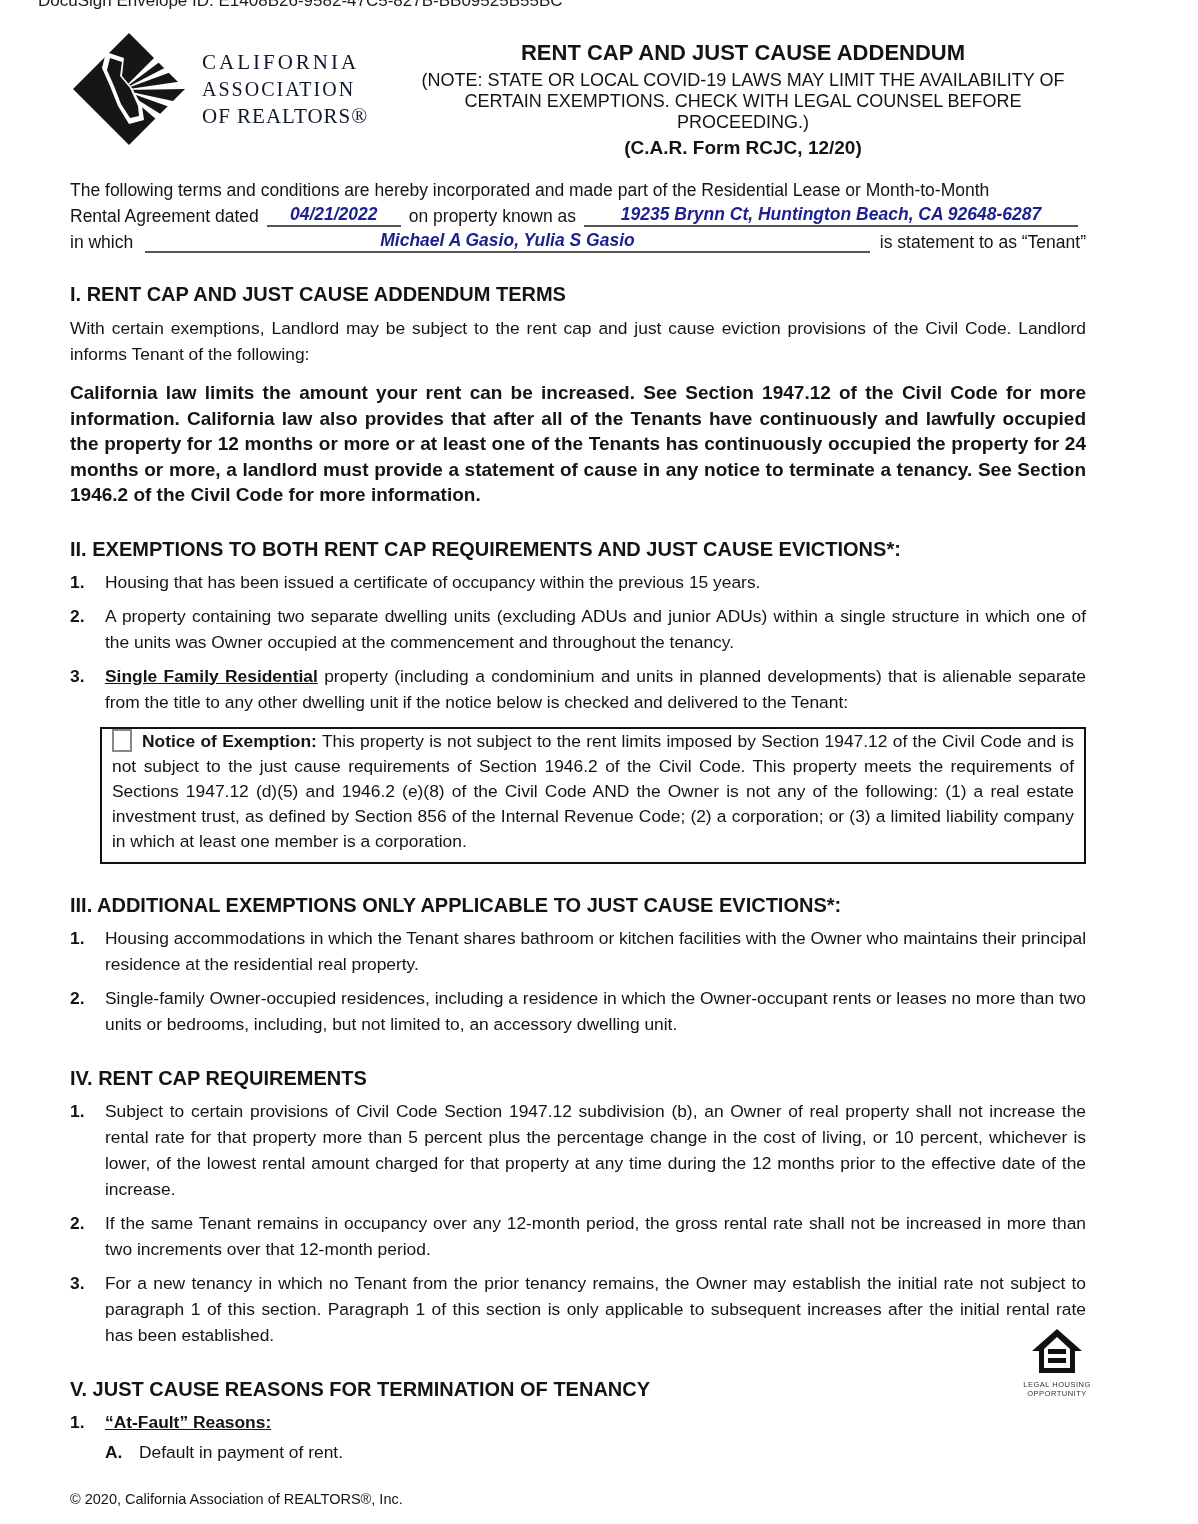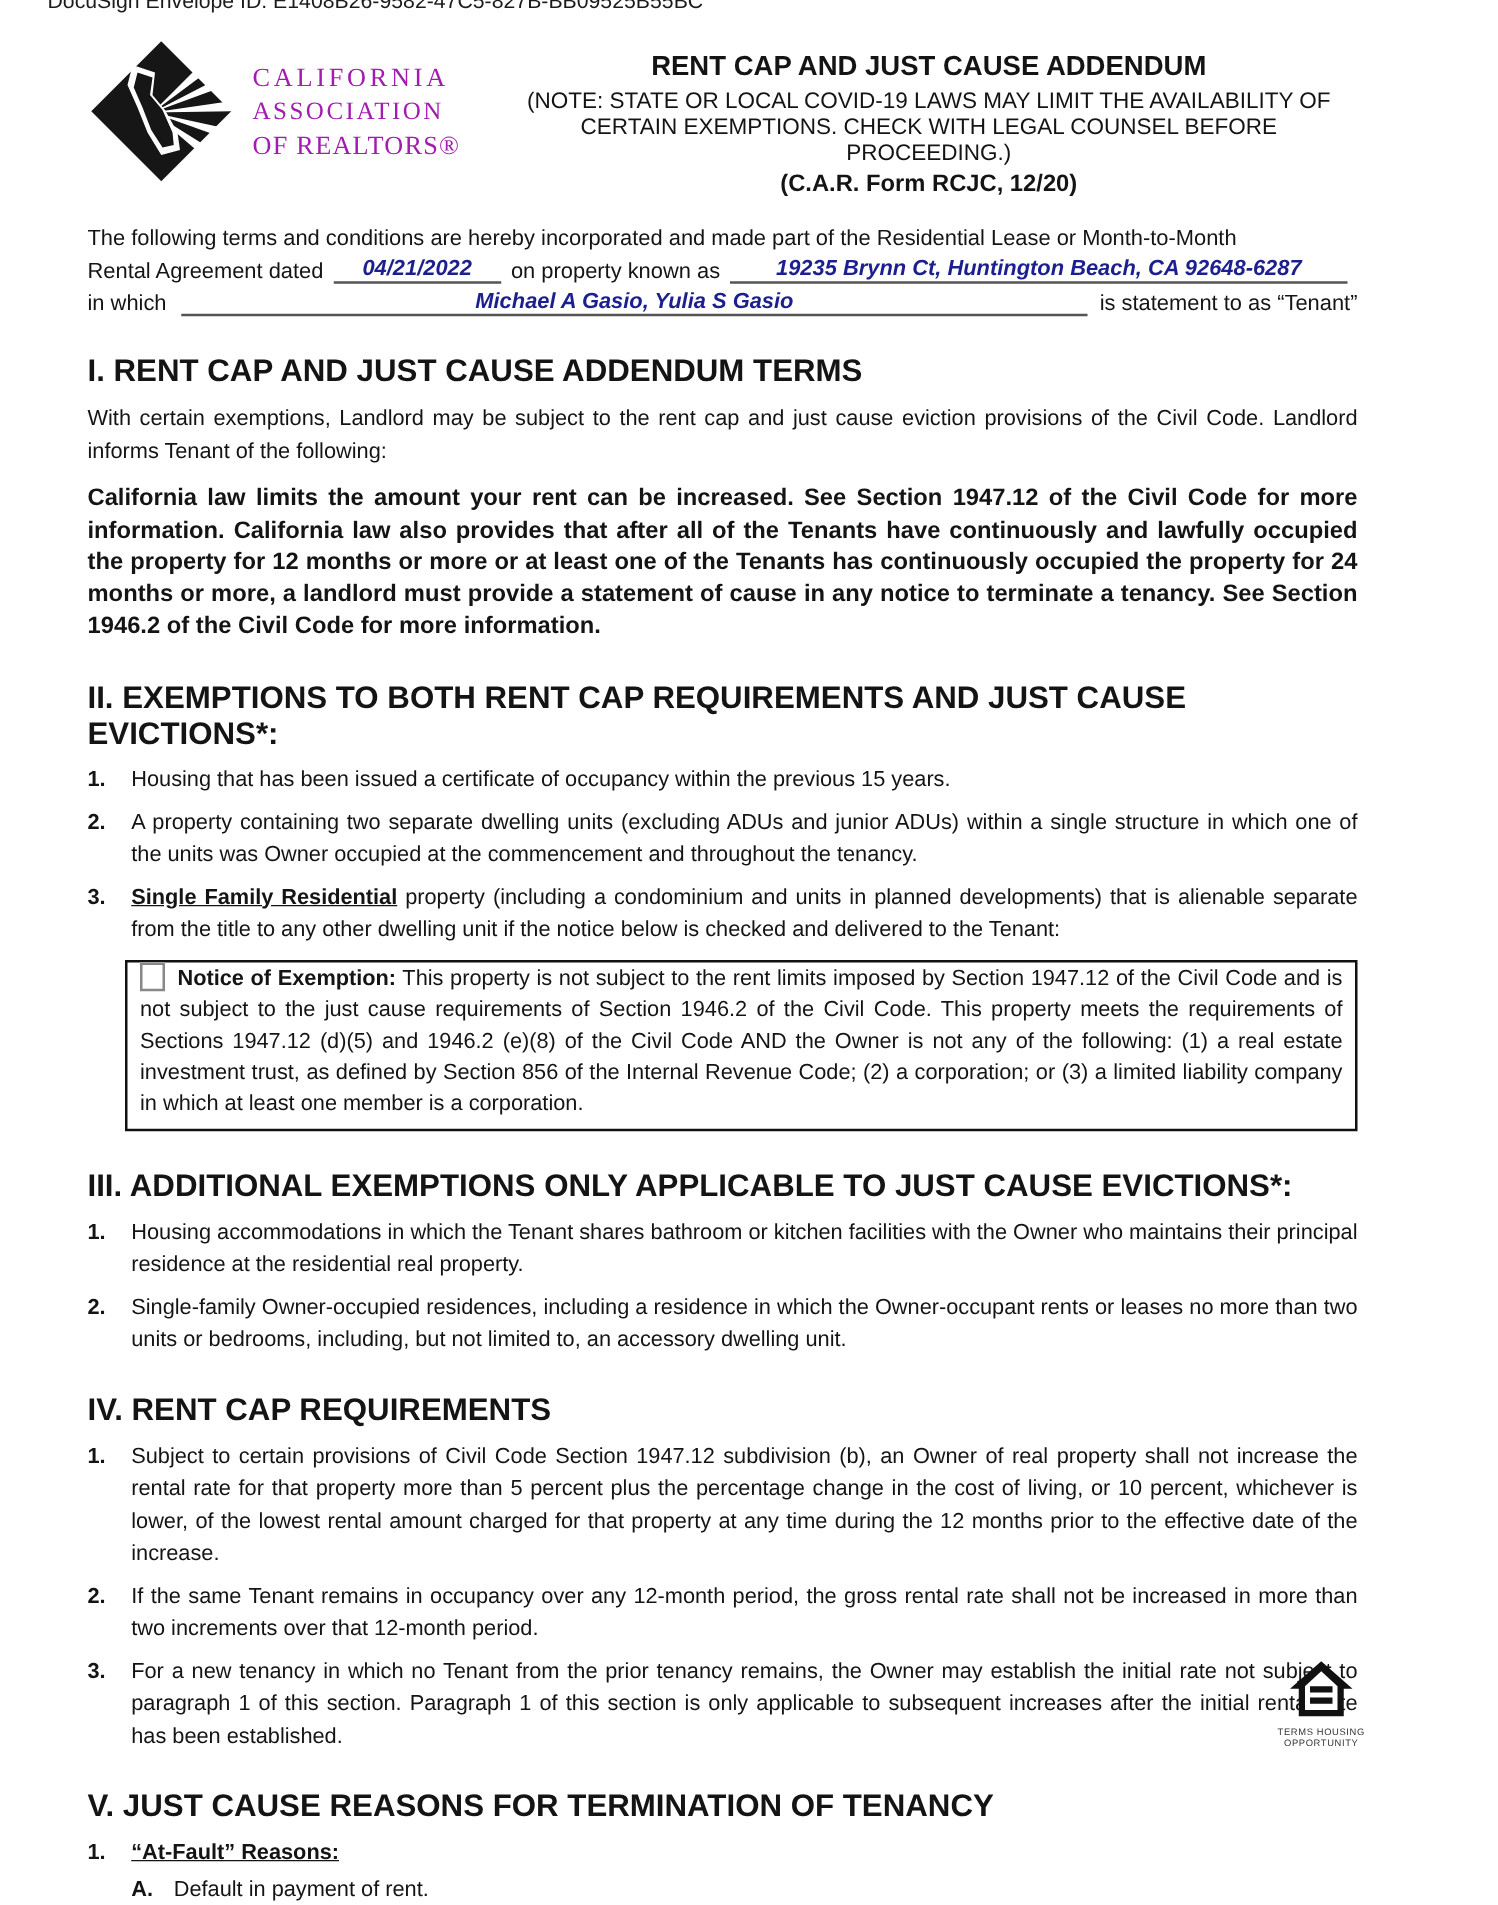--- a/index.html
+++ b/index.html
@@ -6,21 +6,21 @@
   .page{
     position:relative;width:1154px;height:1524px;overflow:hidden;background:#fff;
     font-family:"Liberation Sans","DejaVu Sans",sans-serif;color:#141414;
   }
   
   .docusign-line{position:absolute;top:-9px;left:38px;font-size:17px;color:#1b1b1b;white-space:nowrap;}
 
   
   .header{display:flex;padding:30px 68px 0 70px;align-items:flex-start;}
   .logo{display:flex;align-items:center;flex:0 0 330px;}
-  .logo-text{margin-left:14px;color:#a21caf;font-family:"Liberation Serif","DejaVu Serif",serif;}
+  .logo-text{margin-left:14px;color:#0f172a;font-family:"Liberation Serif","DejaVu Serif",serif;}
   .logo-text .lt1{font-size:21px;letter-spacing:3px;}
   .logo-text .lt2{font-size:20px;letter-spacing:2px;margin-top:3px;}
   .logo-text .lt3{font-size:21px;letter-spacing:1px;margin-top:3px;}
   .title-block{flex:1;text-align:center;padding-top:10px;}
   .main-title{font-size:22px;font-weight:bold;}
   .note-line{font-size:18px;margin-top:4px;}
   .form-ref{font-size:19px;font-weight:bold;margin-top:4px;}
 
   
   .content{padding:0 68px 0 70px;}
@@ -29,21 +29,21 @@
   .field{
     border-bottom:2px solid #555;text-align:center;
     color:var(--field-blue,#1c1f8e);font-weight:bold;font-style:italic;
     padding:0 8px;overflow:hidden;
   }
   .f-date{min-width:118px;margin:0 8px;}
   .f-grow{flex:1;margin:0 8px;}
   .f-left{flex:1;margin:0 10px 0 12px;}
 
   
-  .sec-head{font-size:25px;font-weight:bold;margin:30px 0 0;}
+  .sec-head{font-size:20px;font-weight:bold;margin:30px 0 0;}
   .body-p{font-size:17.4px;line-height:26px;text-align:justify;margin-top:9px;}
   .bold-p{font-size:19px;font-weight:bold;line-height:25.5px;text-align:justify;margin-top:13px;}
   .li{display:flex;margin-top:8px;font-size:17.4px;line-height:26px;}
   .li .num{flex:0 0 35px;font-weight:bold;}
   .li .li-text{flex:1;text-align:justify;}
   .lead-bu{font-weight:bold;text-decoration:underline;}
   .notice-box{
     border:2px solid #111;margin:12px 0 0 30px;padding:0 10px 8px;
     font-size:17.4px;line-height:25px;text-align:justify;
   }
@@ -174,18 +174,18 @@
   </div>
 
   <div class="eho">
     <svg width="52" height="46" viewBox="0 0 52 46">
       <path d="M26,1 L51,23 L44,23 L44,45 L8,45 L8,23 L1,23 Z" fill="#111"></path>
       <path d="M26,9 L39,21 L39,40 L13,40 L13,21 Z" fill="#fff"></path>
       <rect x="17" y="21" width="18" height="5" fill="#111"></rect>
       <rect x="17" y="30" width="18" height="5" fill="#111"></rect>
     </svg>
     <div class="eho-caption">
-      <div>TERMS HOUSING</div>
+      <div>LEGAL HOUSING</div>
       <div>OPPORTUNITY</div>
     </div>
   </div>
 
 </div>
 
 </body></html>

